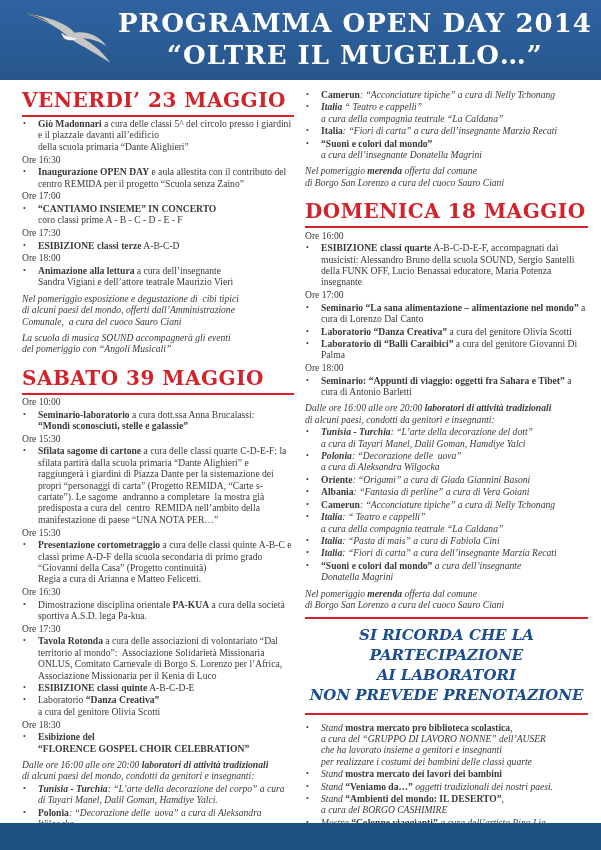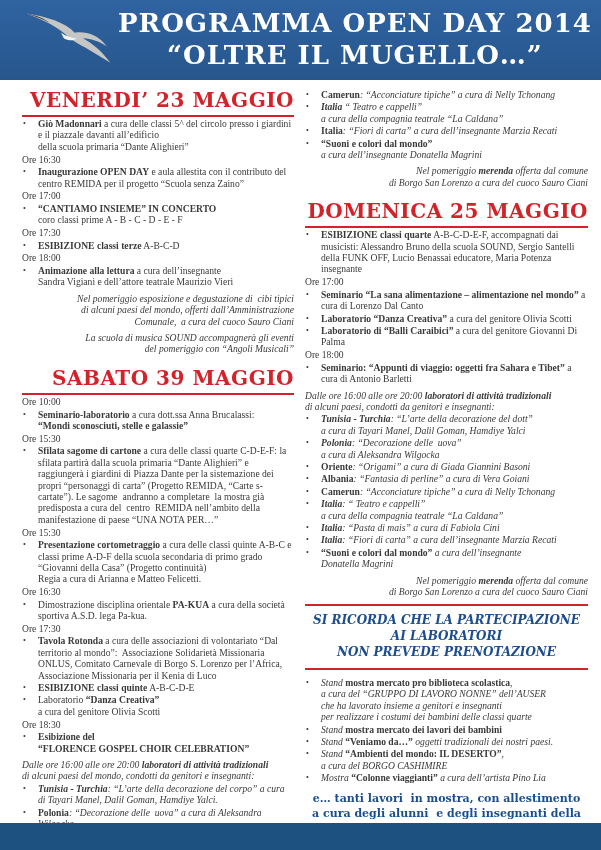--- a/index.html
+++ b/index.html
@@ -31,39 +31,39 @@
   .columns{
     display:flex;gap:11px;padding:8px 13px 0 22px;
     font-size:9.6px;line-height:11.4px;
   }
   .col{min-width:0;}
   .col-left{width:272px;}
   .col-right{width:283px;}
   .blk{margin:0;}
   .h1{
     color:var(--red);font-family:"DejaVu Serif",serif;font-weight:bold;
-    font-size:20px;line-height:1.1;text-align:right;letter-spacing:.5px;
+    font-size:20px;line-height:1.1;text-align:left;letter-spacing:.5px;
     border-bottom:2.5px solid var(--red);padding:7px 0 4px;margin-bottom:0;white-space:nowrap;
   }
   .col > .h1:first-child{padding-top:1px;}
   .h2{
     color:var(--red);font-family:"DejaVu Serif",serif;font-weight:bold;
     font-size:14px;line-height:1.2;text-align:center;margin:5px 0 2px;letter-spacing:.4px;
   }
   .time{margin-top:1.5px;}
   .li{display:flex;margin-top:1px;}
   .bullet{flex:none;width:15px;padding-left:1px;font-size:8px;line-height:11.4px;}
   .content{flex:1;white-space:pre-wrap;min-width:0;}
-  .note{white-space:pre-wrap;text-align:right;margin:5px 0;}
+  .note{white-space:pre-wrap;text-align:left;margin:5px 0;}
   .p{white-space:pre-wrap;margin:5px 0 1px;}
   .rule{border-top:2px solid var(--red);margin:7px 0;}
   .notice{
     white-space:pre-wrap;text-align:center;color:var(--blue);
     font-family:"DejaVu Serif",serif;font-weight:bold;font-style:italic;
-    font-size:12px;line-height:1.32;margin:2px 0;
+    font-size:15px;line-height:1.32;margin:2px 0;
   }
   .closing{
     white-space:pre-wrap;text-align:center;color:var(--blue);
     font-family:"DejaVu Serif",serif;font-weight:bold;
     font-size:11px;line-height:1.4;margin-top:7px;
   }
   .b{font-weight:bold;}
   .i{font-style:italic;}
   .footer-bar{position:absolute;left:0;right:0;bottom:0;height:27px;background:var(--footer-blue);}
 </style>
@@ -191,21 +191,22 @@
           <span class="bullet">•</span>
           <span class="content"><span class="b">Italia</span><span class="i">: </span><span class="i">“Fiori di carta” a cura dell’insegnante Marzia Recati</span></span>
         </div>
         <div class="blk li">
           <span class="bullet">•</span>
           <span class="content"><span class="b">“Suoni e colori dal mondo”</span><span class="i">
 a cura dell’insegnante Donatella Magrini</span></span>
         </div>
         <div class="blk note"><span class="i">Nel pomeriggio </span><span class="b i">merenda</span><span class="i"> offerta dal comune
 di Borgo San Lorenzo a cura del cuoco Sauro Ciani</span></div>
-        <div class="blk h1">DOMENICA 25 MAGGIO</div>
+        <div class="blk h1">DOMENICA 18 MAGGIO</div>
+        <div class="blk time">Ore 16:00</div>
         <div class="blk li">
           <span class="bullet">•</span>
           <span class="content"><span class="b">ESIBIZIONE classi quarte</span><span> A-B-C-D-E-F, accompagnati dai musicisti: Alessandro Bruno della scuola SOUND, Sergio Santelli della FUNK OFF, Lucio Benassai educatore, Maria Potenza insegnante</span></span>
         </div>
         <div class="blk time">Ore 17:00</div>
         <div class="blk li">
           <span class="bullet">•</span>
           <span class="content"><span class="b">Seminario “La sana alimentazione – alimentazione nel mondo”</span><span> a cura di Lorenzo Dal Canto</span></span>
         </div>
         <div class="blk li">

